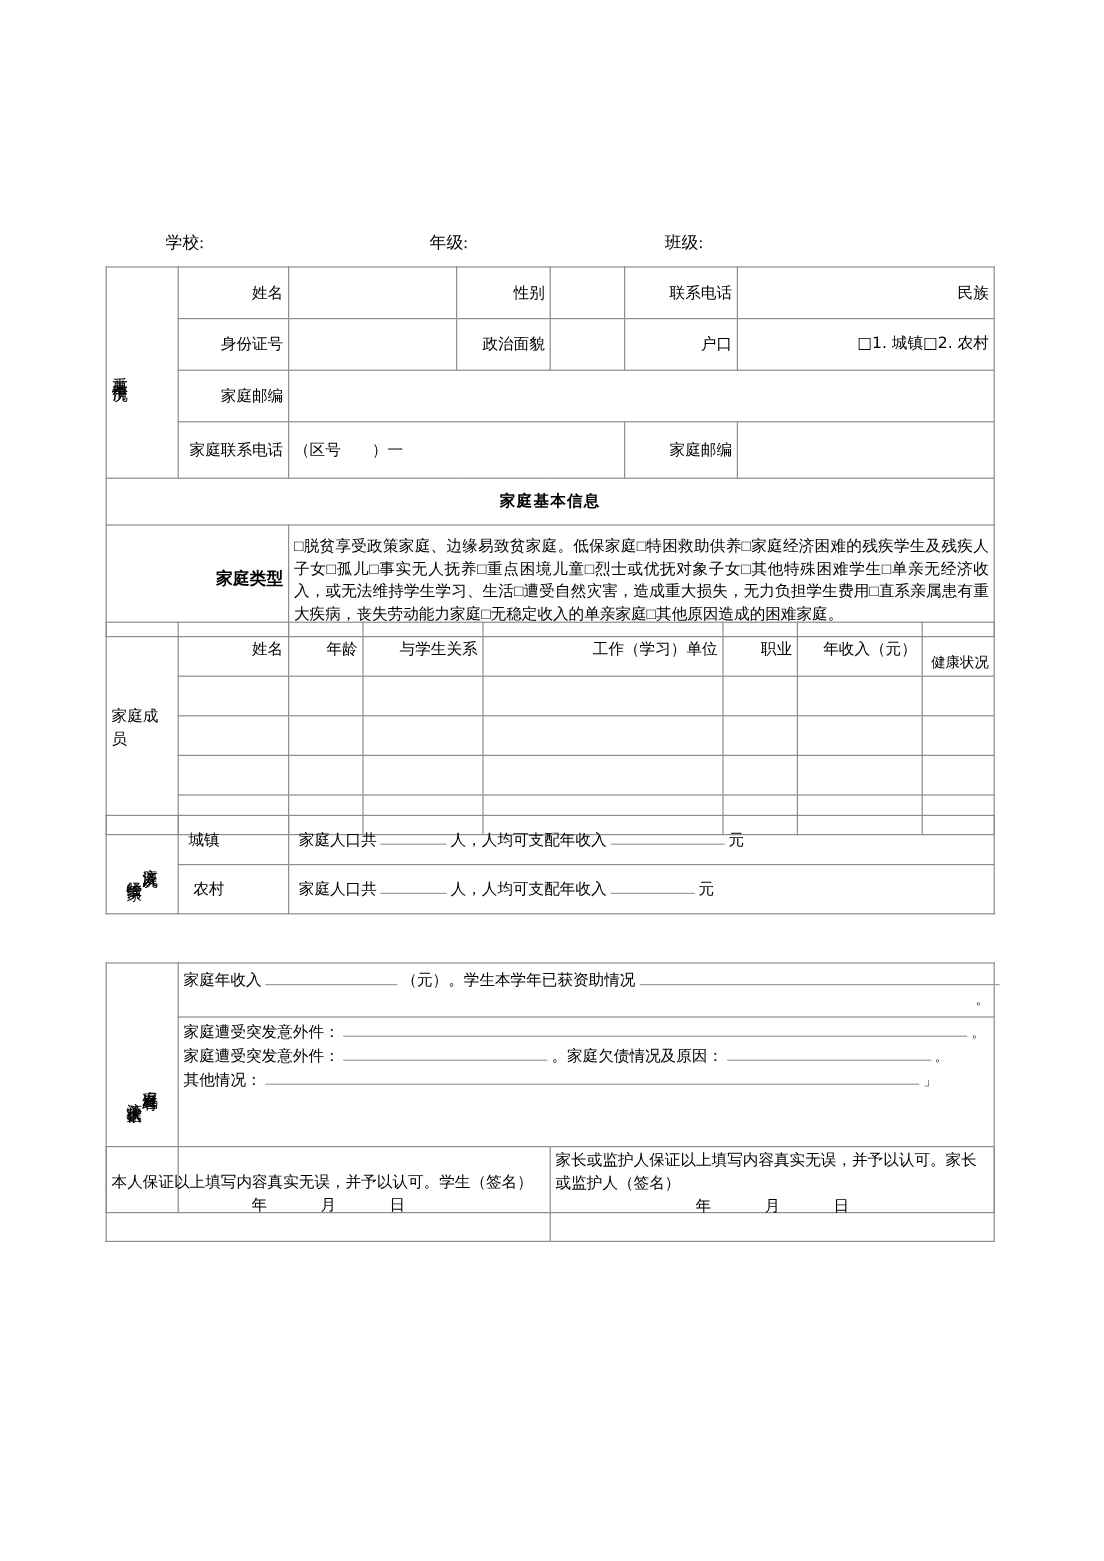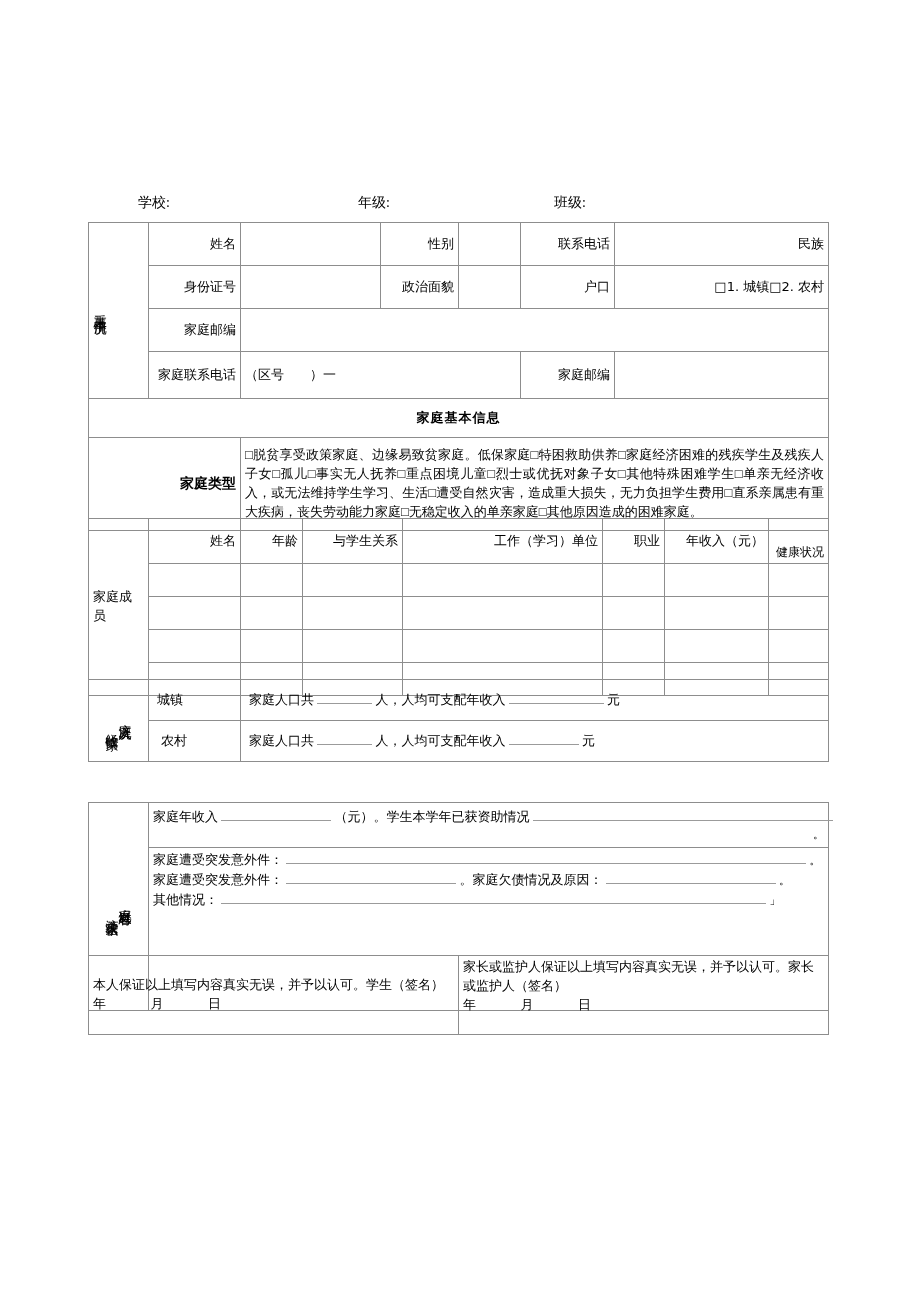--- a/index.html
+++ b/index.html
@@ -115,21 +115,21 @@
   .w70  { width: 70px; }
   .w95  { width: 95px; }
   .w110 { width: 110px; }
   .w170 { width: 170px; }
   .w300 { width: 300px; }
 
   .detail-box { padding: 3px 6px 3px 5px; font-size: 12.5px; line-height: 1.6; }
   .detail-line { white-space: nowrap; }
 
   .sig-text { font-size: 12.5px; line-height: 1.55; padding: 6px 6px; }
-  .ymd { letter-spacing: 0; }
+  .ymd { letter-spacing: 0; text-align: center; }
   .ymd span { display:inline-block; }
   .chk { font-family: "DejaVu Sans", sans-serif; font-size: 11px; }
 </style>
 </head>
 <body>
 
 <div class="page">
 
 
   <div class="headline-row">

